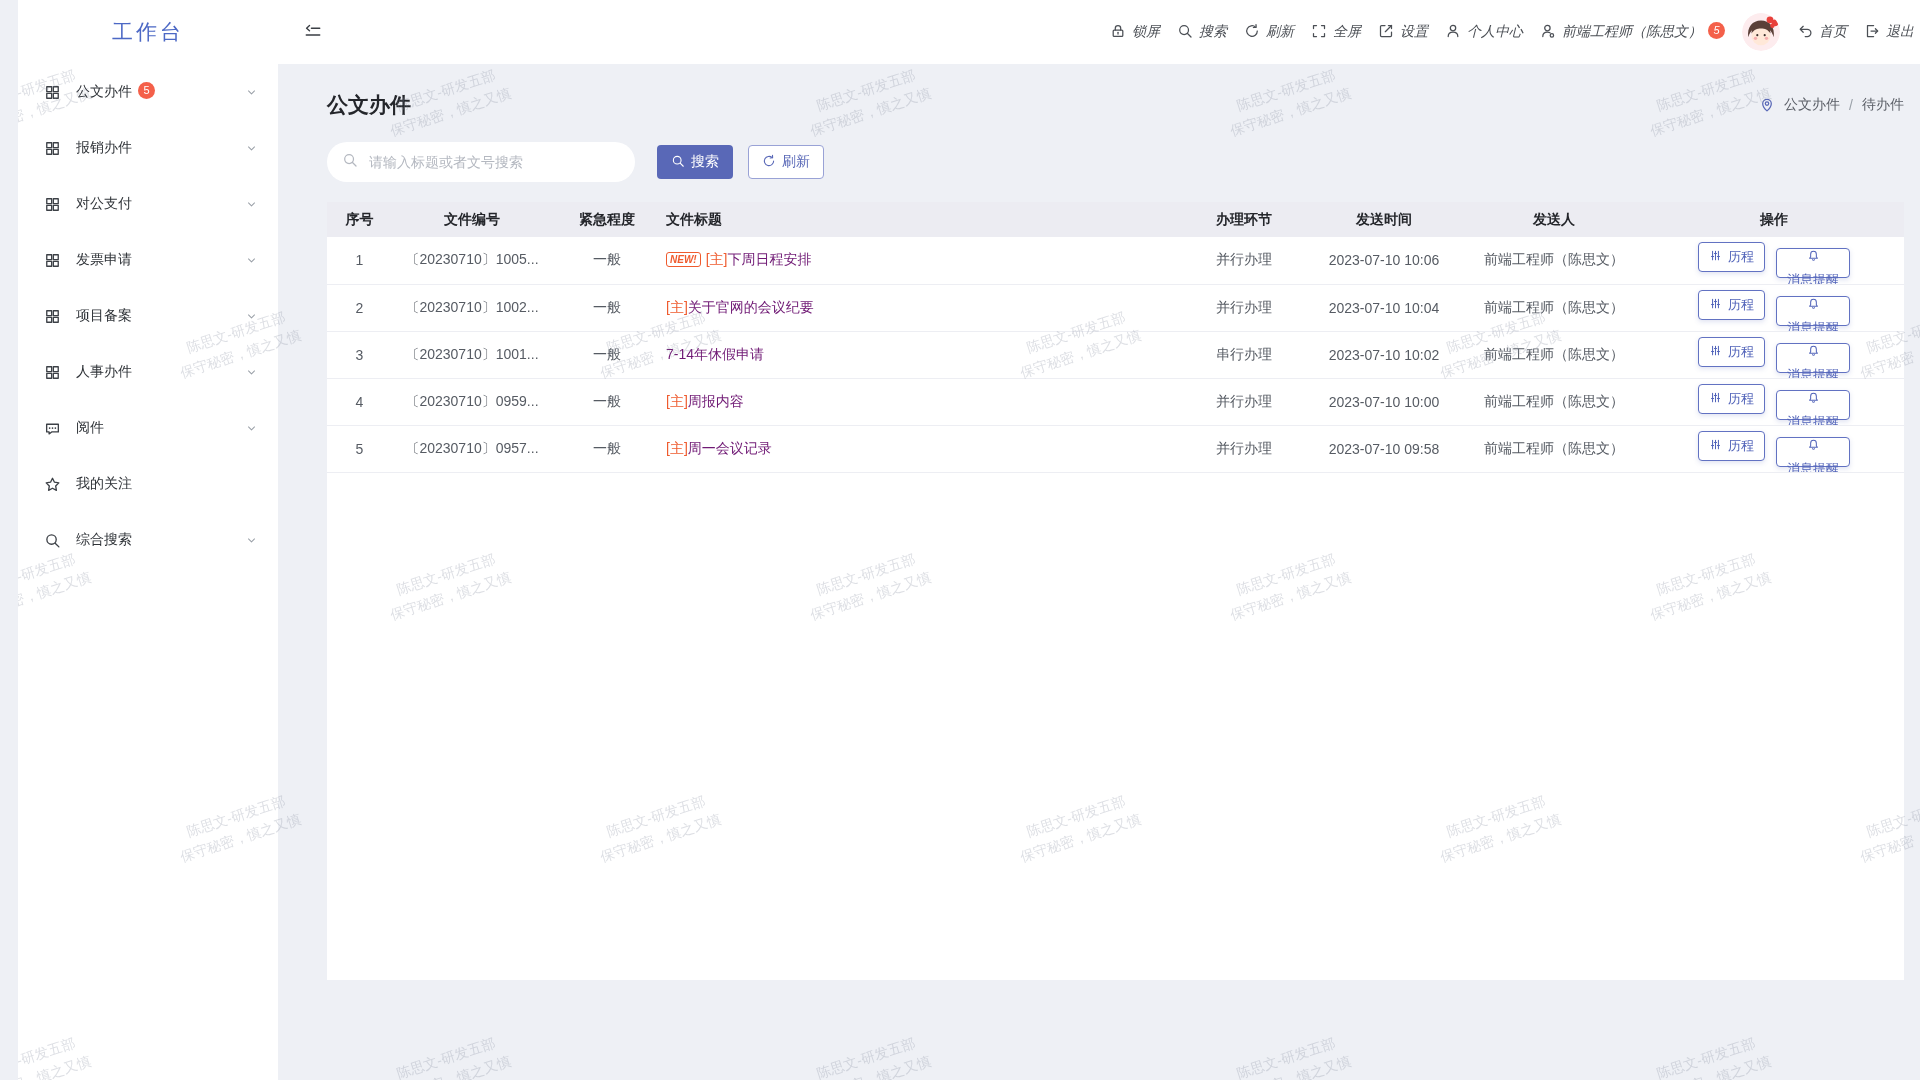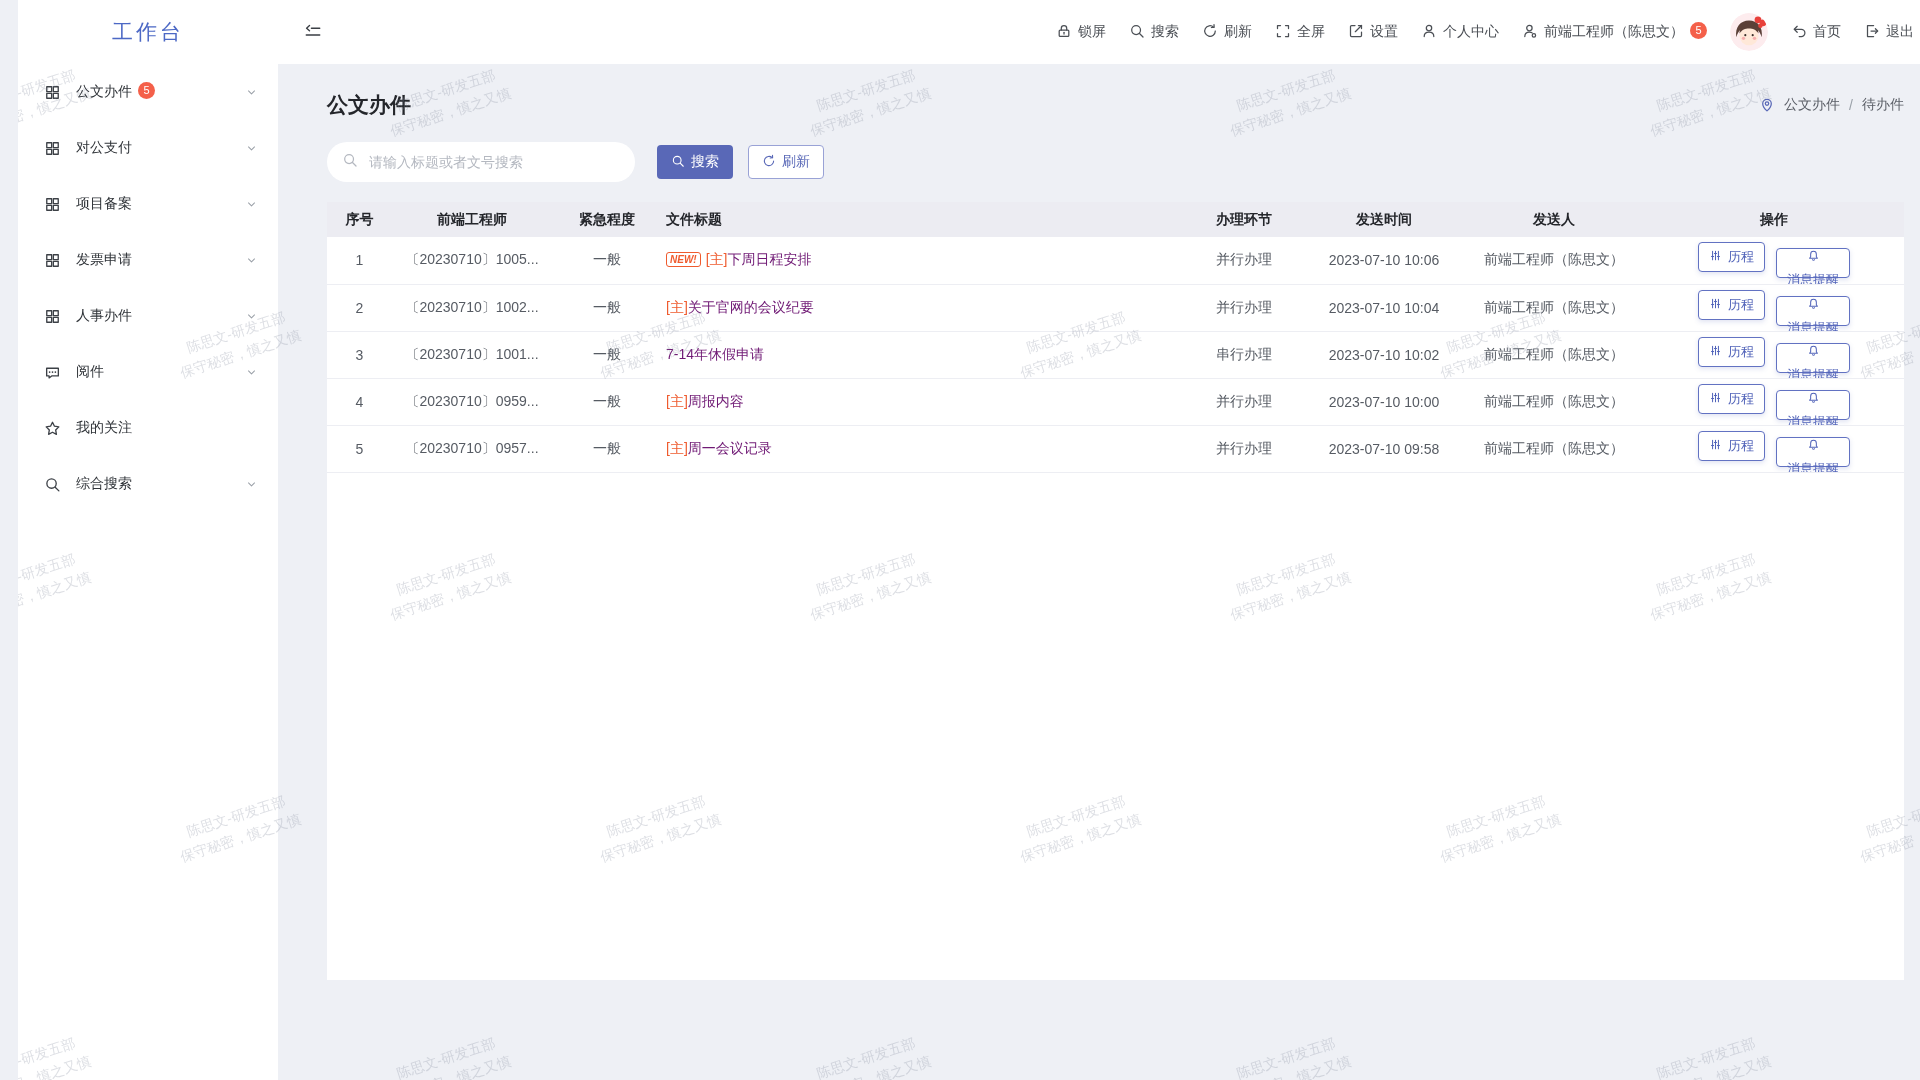--- a/index.html
+++ b/index.html
@@ -18,21 +18,21 @@
   .menu-item .chev svg { width:13px; height:13px; }
 
   .badge { background:#f4604a; color:#fff; font-size:11px; min-width:17px; height:17px; border-radius:9px;
            display:inline-flex; align-items:center; justify-content:center; padding:0 4px; transform:translateY(-2px); }
 
   
   .main { flex:1; display:flex; flex-direction:column; min-width:0; }
   .topbar { height:64px; background:#fff; display:flex; align-items:center; padding:0 24px 0 26px; }
   .fold { color:#3a3e44; display:inline-flex; cursor:pointer; }
   .fold svg { width:18px; height:18px; }
-  .topbar-right { margin-left:auto; display:flex; align-items:center; gap:23px; color:#4b4f55; font-size:14px; }
+  .topbar-right { margin-left:auto; display:flex; align-items:center; gap:17px; color:#4b4f55; font-size:14px;font-style:italic; }
   .tb-item { display:flex; align-items:center; gap:6px; cursor:pointer; white-space:nowrap; }
   .tb-item svg { width:16px; height:16px; }
   .avatar { width:38px; height:38px; border-radius:50%; overflow:hidden; flex-shrink:0; cursor:pointer; }
 
   
   .content { flex:1; padding:0 34px 0 49px; }
   .content-head { display:flex; align-items:center; justify-content:space-between; margin-top:27px; }
   .page-title { font-size:21px; color:#24262b; font-weight:600; margin:0; }
   .breadcrumb { display:flex; align-items:center; gap:9px; font-size:14px; color:#5a5e66; }
   .breadcrumb .pin { color:#5968b7; display:inline-flex; }
@@ -103,53 +103,69 @@
         </div>
         <div class="menu-item">
           <span class="mi-icon">
             <svg viewBox="0 0 16 16" fill="none" stroke="currentColor" stroke-width="1.25" stroke-linecap="round" stroke-linejoin="round">
               <rect x="2.6" y="2.6" width="4.6" height="4.6"></rect>
               <rect x="8.8" y="2.6" width="4.6" height="4.6"></rect>
               <rect x="2.6" y="8.8" width="4.6" height="4.6"></rect>
               <rect x="8.8" y="8.8" width="4.6" height="4.6"></rect>
             </svg>
           </span>
-          <span class="label">对公支付</span>
+          <span class="label">报销办件</span>
           <span class="chev">
             <svg viewBox="0 0 16 16" fill="none" stroke="currentColor" stroke-width="1.25" stroke-linecap="round" stroke-linejoin="round">
               <path d="M4.3 6.1L8 9.8l3.7-3.7"></path>
             </svg>
           </span>
         </div>
         <div class="menu-item">
           <span class="mi-icon">
             <svg viewBox="0 0 16 16" fill="none" stroke="currentColor" stroke-width="1.25" stroke-linecap="round" stroke-linejoin="round">
               <rect x="2.6" y="2.6" width="4.6" height="4.6"></rect>
               <rect x="8.8" y="2.6" width="4.6" height="4.6"></rect>
               <rect x="2.6" y="8.8" width="4.6" height="4.6"></rect>
               <rect x="8.8" y="8.8" width="4.6" height="4.6"></rect>
             </svg>
           </span>
-          <span class="label">项目备案</span>
+          <span class="label">对公支付</span>
           <span class="chev">
             <svg viewBox="0 0 16 16" fill="none" stroke="currentColor" stroke-width="1.25" stroke-linecap="round" stroke-linejoin="round">
               <path d="M4.3 6.1L8 9.8l3.7-3.7"></path>
             </svg>
           </span>
         </div>
         <div class="menu-item">
           <span class="mi-icon">
             <svg viewBox="0 0 16 16" fill="none" stroke="currentColor" stroke-width="1.25" stroke-linecap="round" stroke-linejoin="round">
               <rect x="2.6" y="2.6" width="4.6" height="4.6"></rect>
               <rect x="8.8" y="2.6" width="4.6" height="4.6"></rect>
               <rect x="2.6" y="8.8" width="4.6" height="4.6"></rect>
               <rect x="8.8" y="8.8" width="4.6" height="4.6"></rect>
             </svg>
           </span>
           <span class="label">发票申请</span>
+          <span class="chev">
+            <svg viewBox="0 0 16 16" fill="none" stroke="currentColor" stroke-width="1.25" stroke-linecap="round" stroke-linejoin="round">
+              <path d="M4.3 6.1L8 9.8l3.7-3.7"></path>
+            </svg>
+          </span>
+        </div>
+        <div class="menu-item">
+          <span class="mi-icon">
+            <svg viewBox="0 0 16 16" fill="none" stroke="currentColor" stroke-width="1.25" stroke-linecap="round" stroke-linejoin="round">
+              <rect x="2.6" y="2.6" width="4.6" height="4.6"></rect>
+              <rect x="8.8" y="2.6" width="4.6" height="4.6"></rect>
+              <rect x="2.6" y="8.8" width="4.6" height="4.6"></rect>
+              <rect x="8.8" y="8.8" width="4.6" height="4.6"></rect>
+            </svg>
+          </span>
+          <span class="label">项目备案</span>
           <span class="chev">
             <svg viewBox="0 0 16 16" fill="none" stroke="currentColor" stroke-width="1.25" stroke-linecap="round" stroke-linejoin="round">
               <path d="M4.3 6.1L8 9.8l3.7-3.7"></path>
             </svg>
           </span>
         </div>
         <div class="menu-item">
           <span class="mi-icon">
             <svg viewBox="0 0 16 16" fill="none" stroke="currentColor" stroke-width="1.25" stroke-linecap="round" stroke-linejoin="round">
               <rect x="2.6" y="2.6" width="4.6" height="4.6"></rect>
@@ -352,21 +368,21 @@
               <col style="width:110px">
               <col>
             <col style="width:120px">
               <col style="width:160px">
               <col style="width:180px">
               <col style="width:260px">
           </colgroup>
           <thead>
               <tr id="table-head-row">
                 <th>序号</th>
-                <th>前端工程师</th>
+                <th>文件编号</th>
                 <th>紧急程度</th>
                 <th class="al">文件标题</th>
                 <th>办理环节</th>
                 <th>发送时间</th>
                 <th>发送人</th>
                 <th>操作</th>
               </tr>
             </thead>
           <tbody id="table-body">
               <tr>

